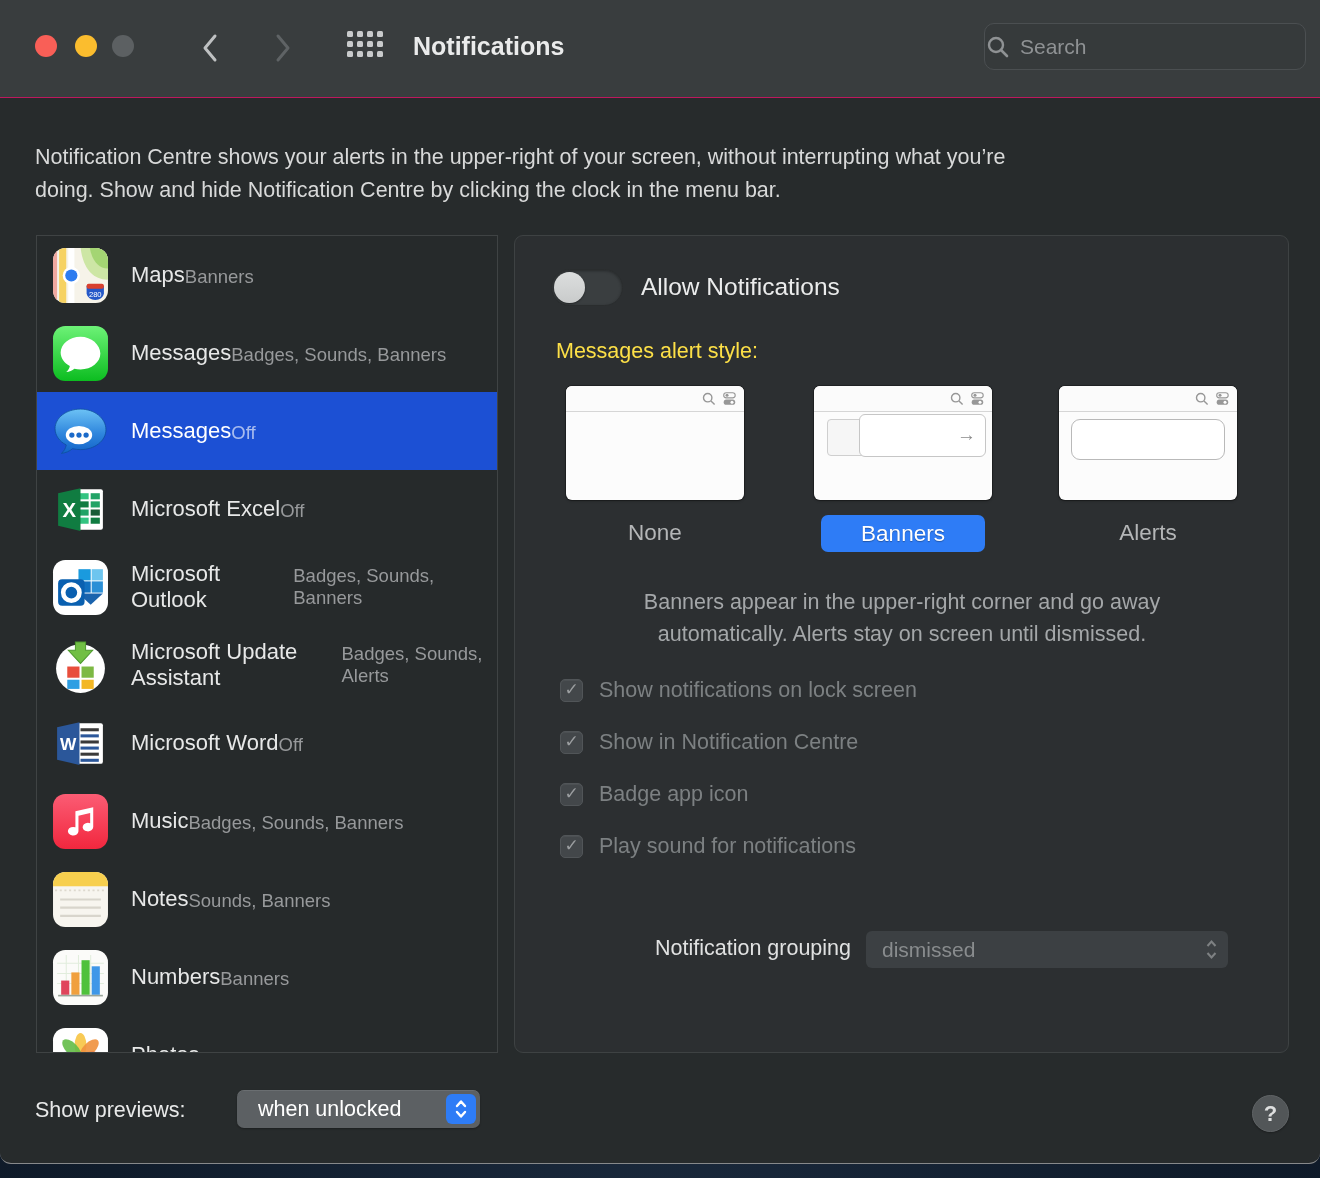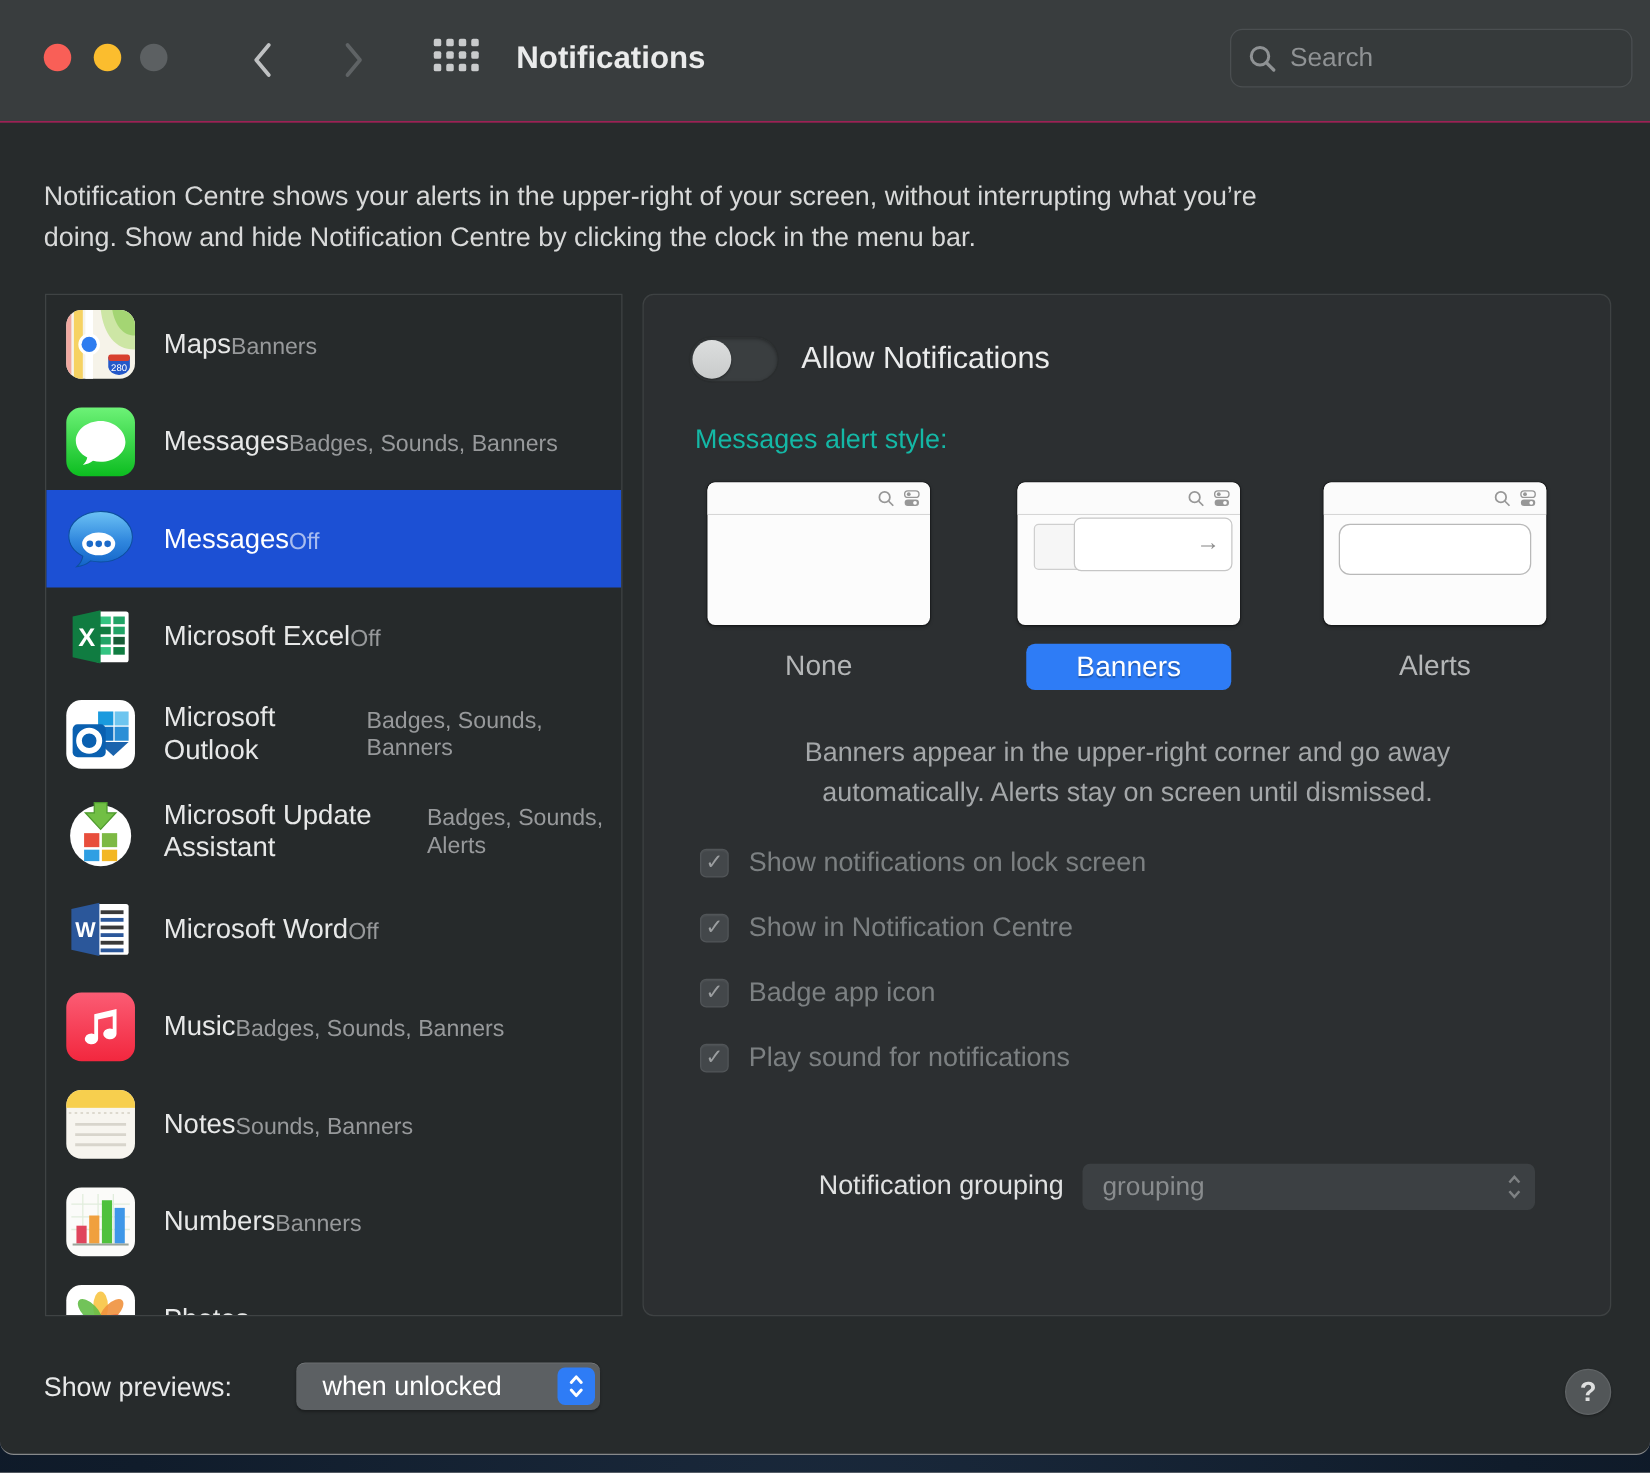--- a/index.html
+++ b/index.html
@@ -30,21 +30,21 @@
   .nav-btn { position:absolute; top:30px; width:36px; height:36px; display:flex; align-items:center; justify-content:center; }
   .nav-back { left:192px; }
   .nav-fwd  { left:265px; }
   .grid-icon { position:absolute; left:347px; top:31px; width:37px; height:29px;
     display:grid; grid-template-columns:repeat(4,6px); grid-template-rows:repeat(3,6px); gap:4px; }
   .grid-icon i { background:#c9cbcc; border-radius:1.5px; }
   .win-title { position:absolute; left:413px; top:32px; font-size:25px; font-weight:bold; color:#eaebeb; }
   .search-box {
     position:absolute; right:14px; top:23px; width:322px; height:47px;
     border:1.5px solid #4b4f51; border-radius:10px; background:rgba(0,0,0,0.04);
-    display:flex; align-items:center; padding-left:13px; gap:10px;
+    display:flex; align-items:center; padding-left:1px; gap:10px;
   }
   .search-box input {
     background:transparent; border:none; outline:none; color:#d7d8d8;
     font-size:21px; font-family:"Liberation Sans", sans-serif; width:240px;
   }
   .search-box input::placeholder { color:#8f9294; }
   
   .intro {
     position:absolute; left:35px; top:141px; width:1255px;
     color:#d8d9d9; font-size:21.5px; line-height:32.5px; white-space:pre-line;
@@ -68,21 +68,21 @@
     position:absolute; left:514px; top:235px; width:775px; height:818px;
     background:var(--panel-bg,#2c2f31); border:1px solid #3e4243; border-radius:9px;padding-left:10px;
   }
   .toggle { position:absolute; left:36px; top:33px; width:72px; height:37px;
     border-radius:19px; background:#3a3e40; border:1px solid #2a2d2e;
     box-shadow:inset 0 1px 3px rgba(0,0,0,0.35); }
   .toggle .knob { position:absolute; left:2px; top:2px; width:31px; height:31px;
     border-radius:50%; background:linear-gradient(#dcdede,#c9cbcb);
     box-shadow:0 1px 2px rgba(0,0,0,0.4); }
   .allow-label { position:absolute; left:126px; top:37px; font-size:24.5px; color:#ebecec; }
-  .style-label { position:absolute; left:41px; top:103px; font-size:21.5px; color:#14b8a6; }
+  .style-label { position:absolute; left:41px; top:103px; font-size:21.5px; color:#fde047; }
   .thumb { position:absolute; top:150px; width:178px; height:114px; background:#fcfcfc;
     border-radius:6px; box-shadow:0 0 0 1px rgba(0,0,0,0.25), 0 1px 3px rgba(0,0,0,0.3); }
   .thumb-1 { left:51px; } .thumb-2 { left:299px; } .thumb-3 { left:544px; }
   .thumb .bar { position:absolute; left:0; top:0; width:100%; height:26px;
     border-bottom:1px solid #d6d6d6; border-radius:6px 6px 0 0; background:#fbfbfb; }
   .thumb .bar .glyphs { position:absolute; right:8px; top:6px; display:flex; gap:7px; align-items:center; }
   .banner-a { position:absolute; left:13px; top:33px; width:110px; height:37px;
     background:#f6f6f6; border:1px solid #cfcfcf; border-radius:4px; }
   .banner-b { position:absolute; left:45px; top:28px; width:127px; height:43px;
     background:#ffffff; border:1px solid #c6c6c6; border-radius:6px; }
@@ -499,21 +499,21 @@
           <span class="cbx">
             <span class="check">✓</span>
           </span>
           <span class="opt-label">Play sound for notifications</span>
         </div>
       </div>
 
     <div class="dd-row dd-row-2">
       <div class="dd-label">Notification grouping</div>
       <div class="dd-box">
-        <span>grouping</span>
+        <span>dismissed</span>
         <span class="chevs">
           <svg width="13" height="21" viewBox="0 0 13 21">
               <polyline points="2.5,7 6.5,2.5 10.5,7" fill="none" stroke="#7e8183" stroke-width="2"></polyline>
               <polyline points="2.5,14 6.5,18.5 10.5,14" fill="none" stroke="#7e8183" stroke-width="2"></polyline>
             </svg>
         </span>
       </div>
     </div>
   </div>
 

